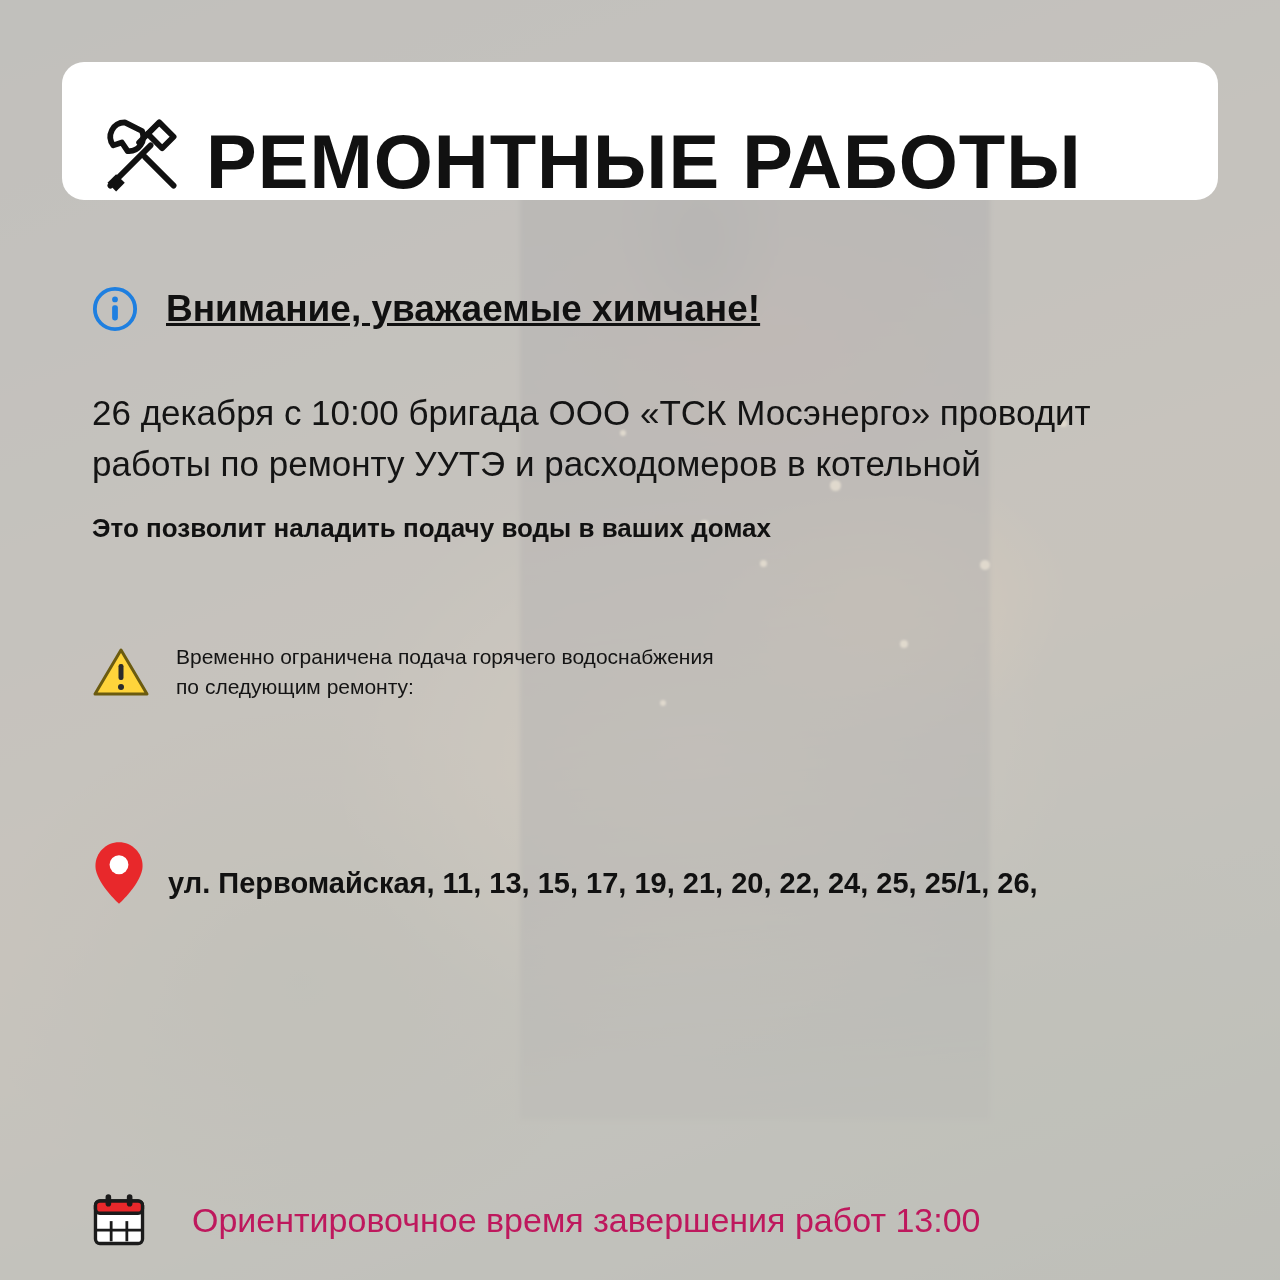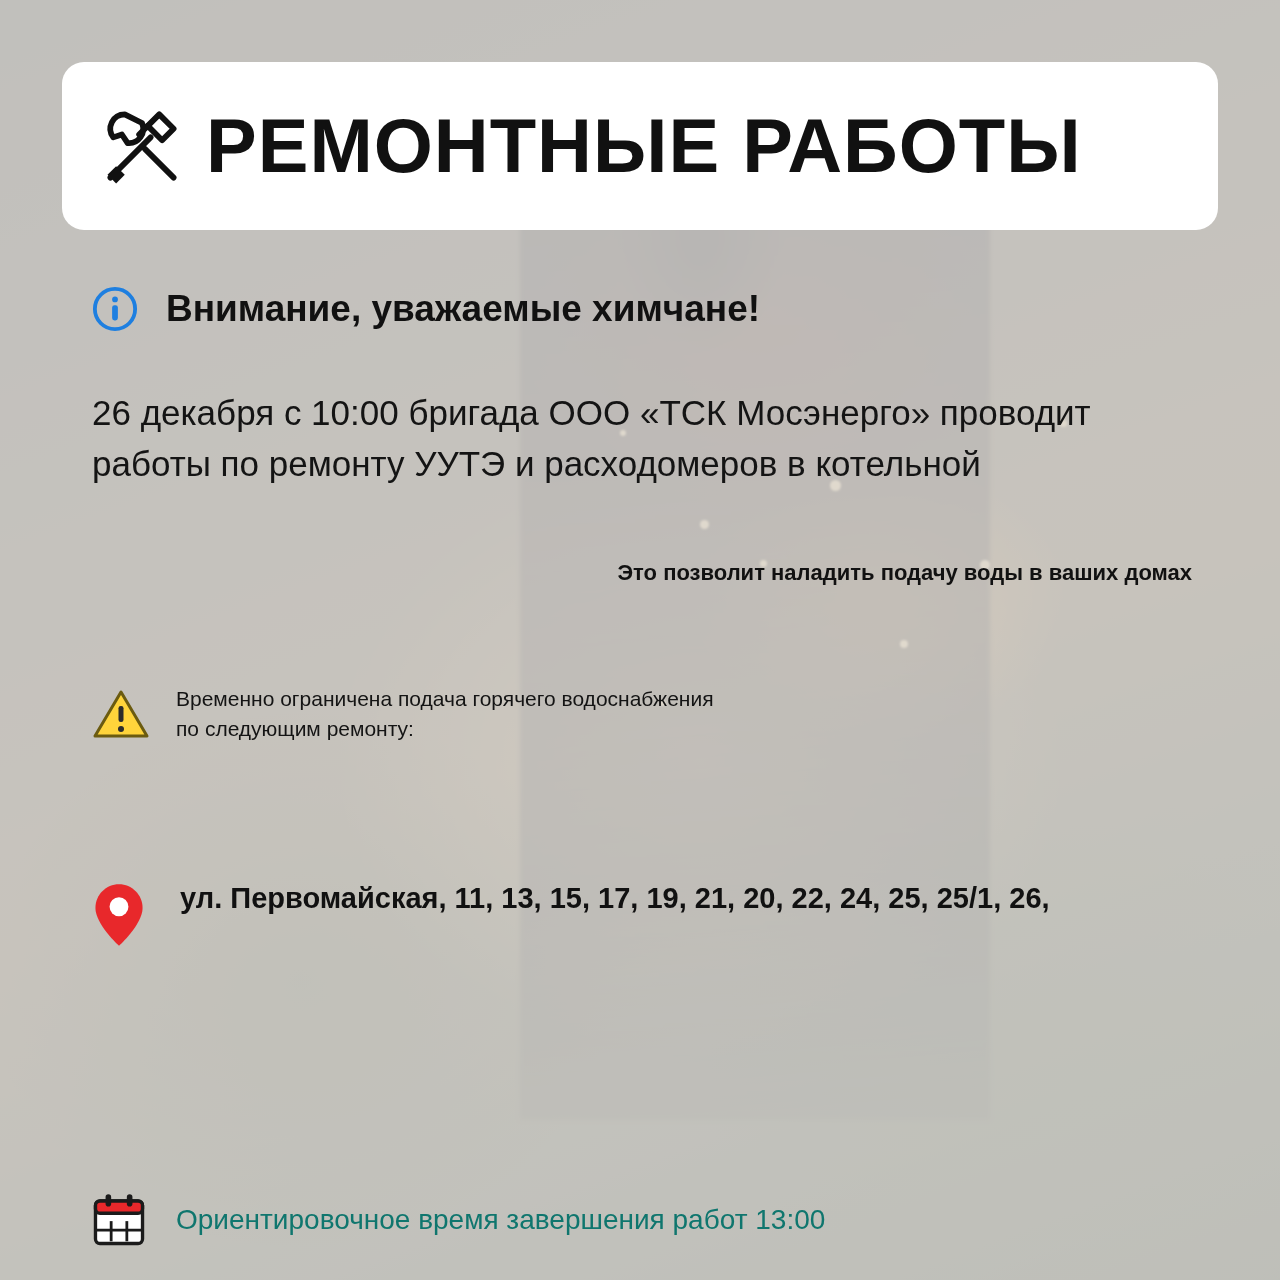--- a/index.html
+++ b/index.html
@@ -55,25 +55,25 @@
     inset: 0;
     background: rgba(223,221,219,0.80);
   }
 
   
   .title-card {
     position: absolute;
     left: 62px;
     top: 62px;
     width: 1156px;
-    height: 168px;
+    height: 138px;
     background: #ffffff;
     border-radius: 22px;
     display: flex;
-    align-items: center;
+    align-items: flex-end;
     padding: 0 34px;
     box-sizing: border-box;
   }
   .title-icon {
     flex: 0 0 auto;
     width: 92px;
     height: 92px;
     margin-right: 18px;
     display: flex;
     align-items: center;
@@ -110,37 +110,37 @@
     flex: 0 0 auto;
     width: 46px;
     height: 46px;
     margin-right: 28px;
   }
   .attention-text {
     font-size: 37px;
     font-weight: 700;
     color: #111111;
     line-height: 1.1;
+    text-decoration: underline;
   }
 
   .paragraph {
     margin-top: 56px;
     font-size: 35px;
     color: #141414;
     line-height: 1.45;
     max-width: 1070px;
   }
 
   .bold-note {
-    margin-top: 68px;
-    font-size: 22px;
+    margin-top: 20px;
+    font-size: 26px;
     font-weight: 700;
     color: #111111;
     line-height: 1.4;
-    text-align: right;
   }
 
   .warn-row {
     margin-top: 96px;
     align-items: flex-start;
   }
   .warn-icon {
     flex: 0 0 auto;
     width: 58px;
     height: 52px;
@@ -148,22 +148,21 @@
     margin-top: 4px;
   }
   .warn-text {
     font-size: 21px;
     color: #141414;
     line-height: 1.42;
   }
 
   .addr-row {
     margin-top: 104px;
-    align-items: center;
-    gap: 12px;
+    align-items: flex-end;
   }
   .pin-icon {
     flex: 0 0 auto;
     width: 54px;
     height: 66px;
     margin-right: 22px;
     margin-top: 34px;
   }
   .addr-list {
     font-size: 29px;
@@ -180,23 +179,24 @@
     display: flex;
     align-items: center;
   }
   .cal-icon {
     flex: 0 0 auto;
     width: 54px;
     height: 56px;
     margin-right: 30px;
   }
   .finish-text {
-    font-size: 28px;
-    color: #0f766e;
+    font-size: 34px;
+    color: #be185d;
     line-height: 1.2;
+    margin-left: 16px;
   }
 </style>
 </head>
 <body>
 
 <div class="poster">
 
   <div class="bg-photo">
     <div class="bg-figure"></div>
     <div class="spark" style="left:700px; top:520px; width:9px; height:9px;"></div>

